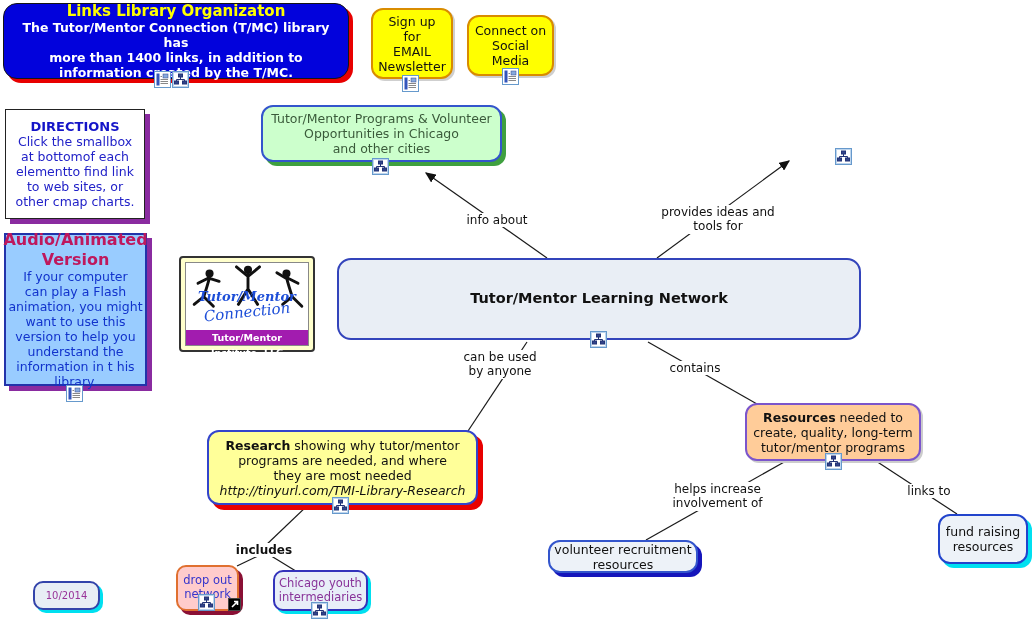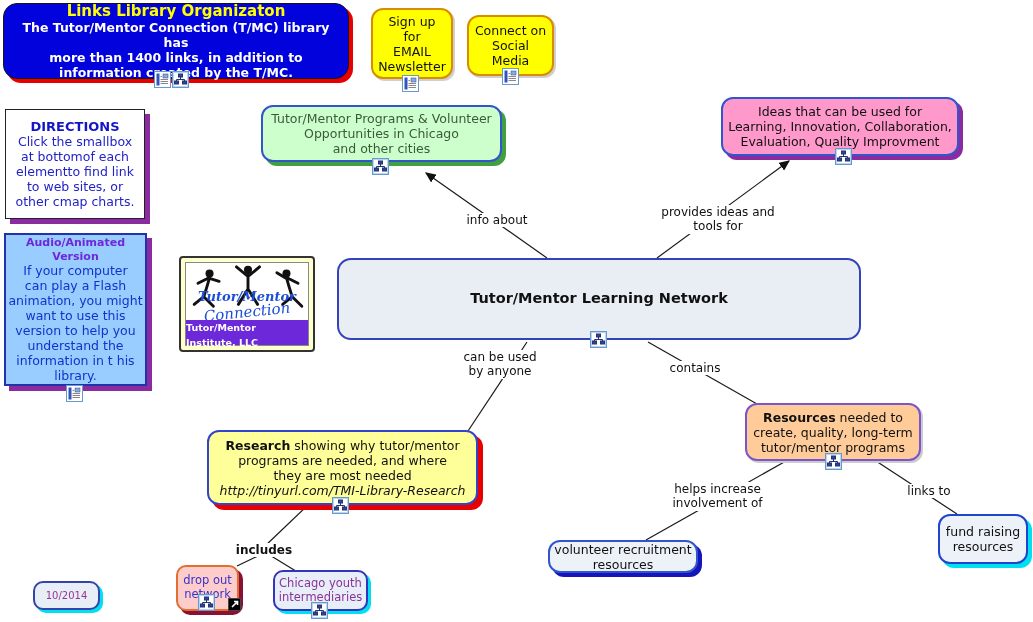--- a/index.html
+++ b/index.html
@@ -22,21 +22,21 @@
   #box-signup{left:371px;top:8px;width:82px;height:71px;}
   #box-connect{left:467px;top:15px;width:87px;height:61px;}
   
   #box-directions{left:5px;top:109px;width:140px;height:110px;background:#fff;
                   border:1px solid #222;box-shadow:5px 5px 0 #8A2BA0;}
   #box-directions .t{color:#1515C8;font-weight:bold;font-size:13px;}
   #box-directions .b{color:#2222C8;font-size:12.5px;}
   
   #box-audio{left:4px;top:233px;width:143px;height:153px;background:#99CCFF;
              border:2px solid #2233AA;box-shadow:5px 5px 0 #8A2BA0;}
-  #box-audio .t{color:#6d28d9;font-weight:bold;font-size:11px;}
+  #box-audio .t{color:#be185d;font-weight:bold;font-size:16px;}
   #box-audio .b{color:#1133CC;font-size:12.5px;}
   
   #box-programs{left:261px;top:105px;width:241px;height:57px;background:#CCFFCC;
                 border:2px solid #3355CC;border-radius:12px;box-shadow:4px 4px 0 #3FA03F;
                 color:#3A5A3A;font-size:12.5px;}
   
   #box-ideas{left:721px;top:97px;width:238px;height:59px;background:#FF99CC;
              border:2px solid #3355CC;border-radius:12px;box-shadow:4px 4px 0 #8A2BA0;
              font-size:12.5px;}
   
@@ -47,22 +47,22 @@
   
   #box-logo{left:179px;top:256px;width:136px;height:96px;background:#FFFFCC;
             border:2px solid #333;border-radius:4px;}
   .logo-inner{position:absolute;left:4px;right:4px;top:4px;bottom:4px;background:#fff;
               border:1px solid #888;}
   .logo-figures{position:absolute;left:3px;top:1px;}
   .logo-script{position:absolute;left:0;right:0;top:26px;text-align:center;
                font-family:"DejaVu Serif","Liberation Serif",serif;font-style:italic;color:#1d4ed8;}
   .logo-script .l1{font-weight:bold;font-size:13px;}
   .logo-script .l2{font-size:15px;transform:rotate(-6deg);margin-top:-2px;}
-  .logo-bar{position:absolute;left:0;right:0;bottom:0;height:25px;background:#6d28d9;color:#fff;
-            font-size:9.5px;font-weight:bold;line-height:15px;text-align:left;}
+  .logo-bar{position:absolute;left:0;right:0;bottom:0;height:15px;background:#a21caf;color:#fff;
+            font-size:9.5px;font-weight:bold;line-height:15px;text-align:center;}
   
   #box-research{left:207px;top:430px;width:271px;height:75px;background:#FFFF99;
                 border:2px solid #3344CC;border-radius:12px;box-shadow:5px 5px 0 #E80000;
                 font-size:12.5px;}
   #box-research .url{display:block;font-style:italic;}
   
   #box-resources{left:745px;top:403px;width:176px;height:58px;background:#FFCC99;
                  border:2px solid #7B55CC;border-radius:12px;box-shadow:2px 2px 0 #CCC;
                  font-size:12.5px;}
   
@@ -155,25 +155,20 @@
 information in t his
 library.</div>
   </div>
 
   <div class="node" id="box-programs">
     <div class="ws">Tutor/Mentor Programs &amp; Volunteer
 Opportunities in Chicago
 and other cities</div>
   </div>
 
-  <div class="node" id="box-ideas">
-    <div class="ws">Ideas that can be used for
-Learning, Innovation, Collaboration,
-Evaluation, Quality Improvment</div>
-  </div>
 
   <div class="node" id="box-center">
     <div class="t ws">Tutor/Mentor Learning Network</div>
   </div>
 
   <div class="node" id="box-logo">
     <div class="logo-inner">
       <svg class="logo-figures" viewBox="0 0 120 52" width="118" height="50">
         <g stroke="#111" stroke-width="3" stroke-linecap="round" fill="none">
           <circle cx="20" cy="10" r="4.2" fill="#111" stroke="none"></circle>

